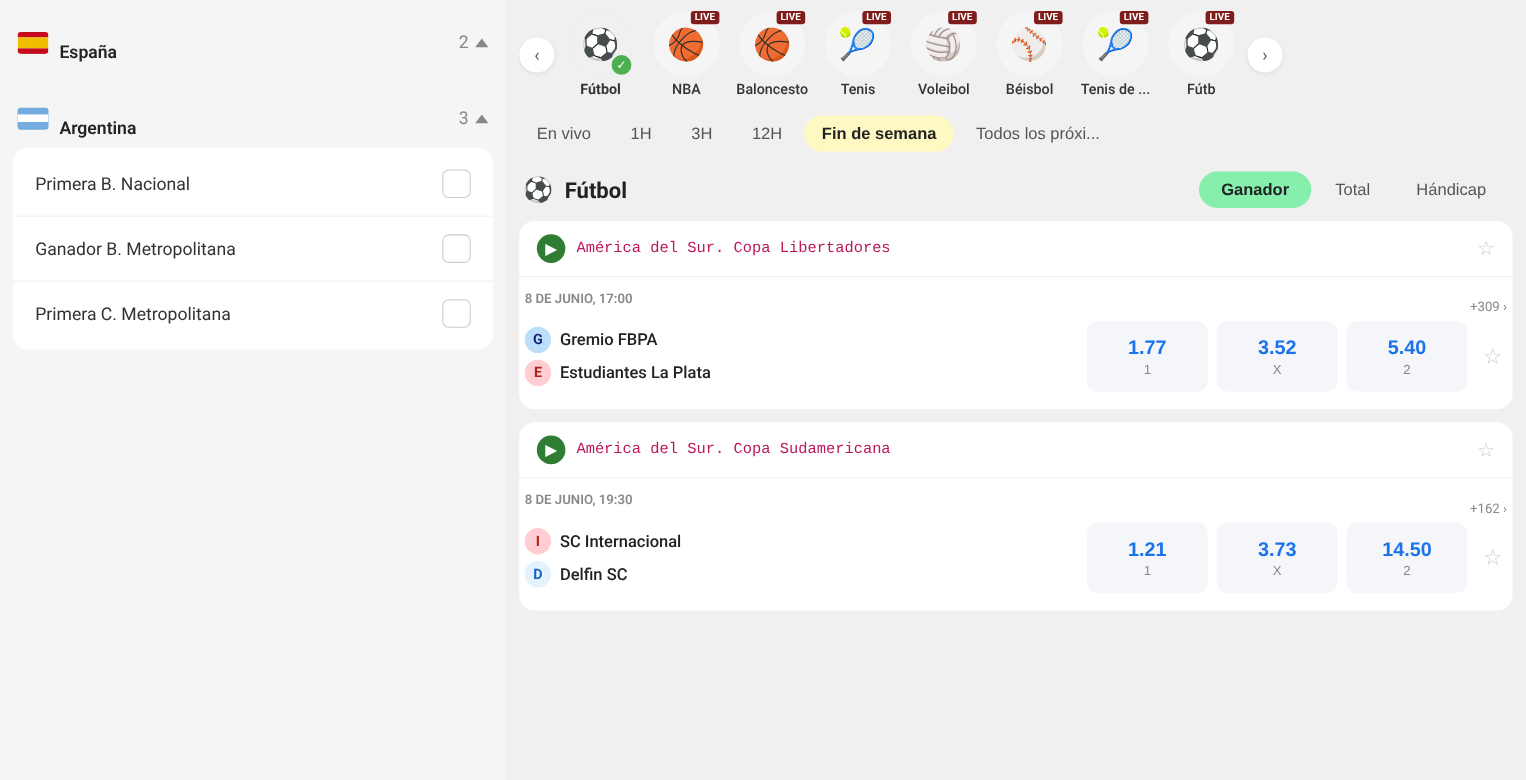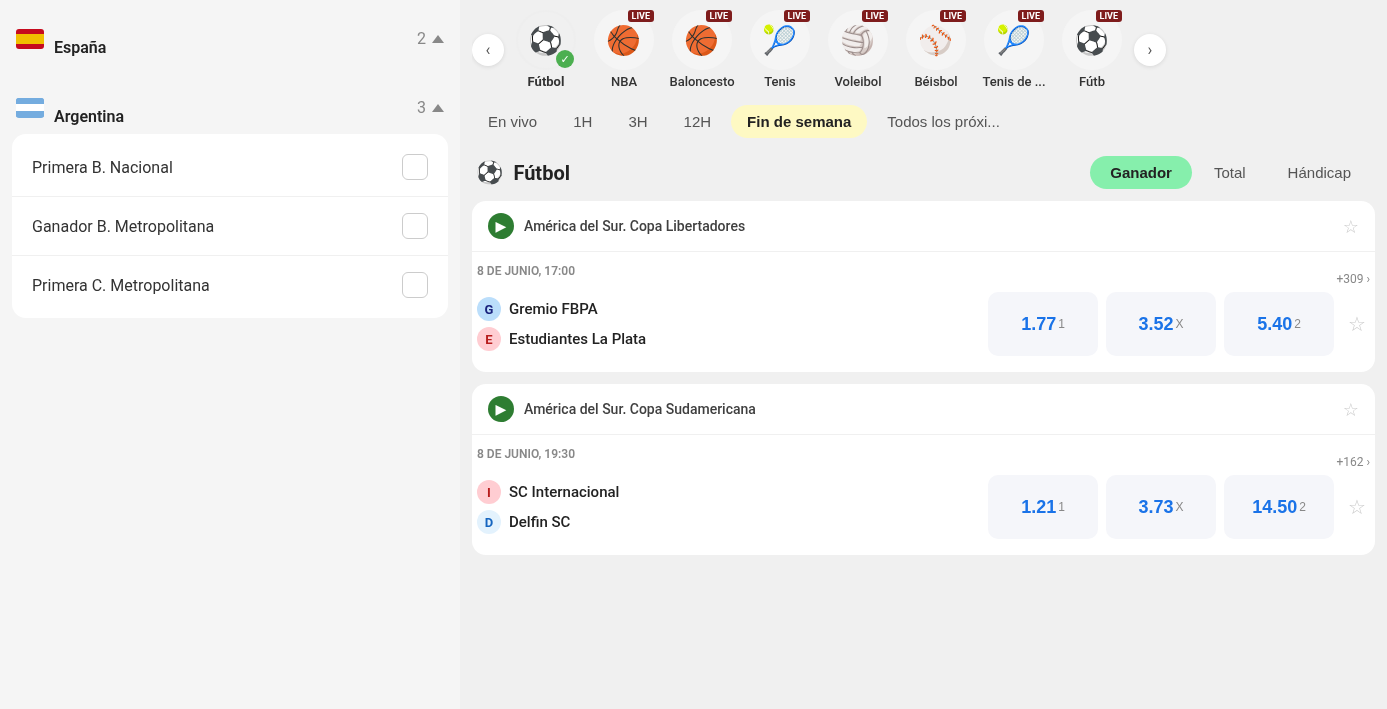--- a/index.html
+++ b/index.html
@@ -303,22 +303,23 @@
       border-radius: 50%;
       display: flex;
       align-items: center;
       justify-content: center;
       color: #fff;
       font-size: 14px;
     }
 
     .competition-name {
       font-size: 14px;
-      color: #404040;
+      color: #be185d;
       font-weight: 500;
+      font-family: Liberation Mono, monospace;
     }
 
     .star-icon {
       font-size: 18px;
       color: #ccc;
       cursor: pointer;
     }
 
     .match-item {
       padding: 12px 5px 16px;
@@ -377,21 +378,21 @@
     }
 
     .odd-btn {
       width: 110px;
       height: 64px;
       background: #f5f6fa;
       border-radius: 10px;
       border: none;
       cursor: pointer;
       display: flex;
-      flex-direction: row;
+      flex-direction: column;
       align-items: center;
       justify-content: center;
       gap: 2px;
     }
 
     .odd-value {
       font-size: 18px;
       font-weight: 700;
       color: #1a73e8;
     }

